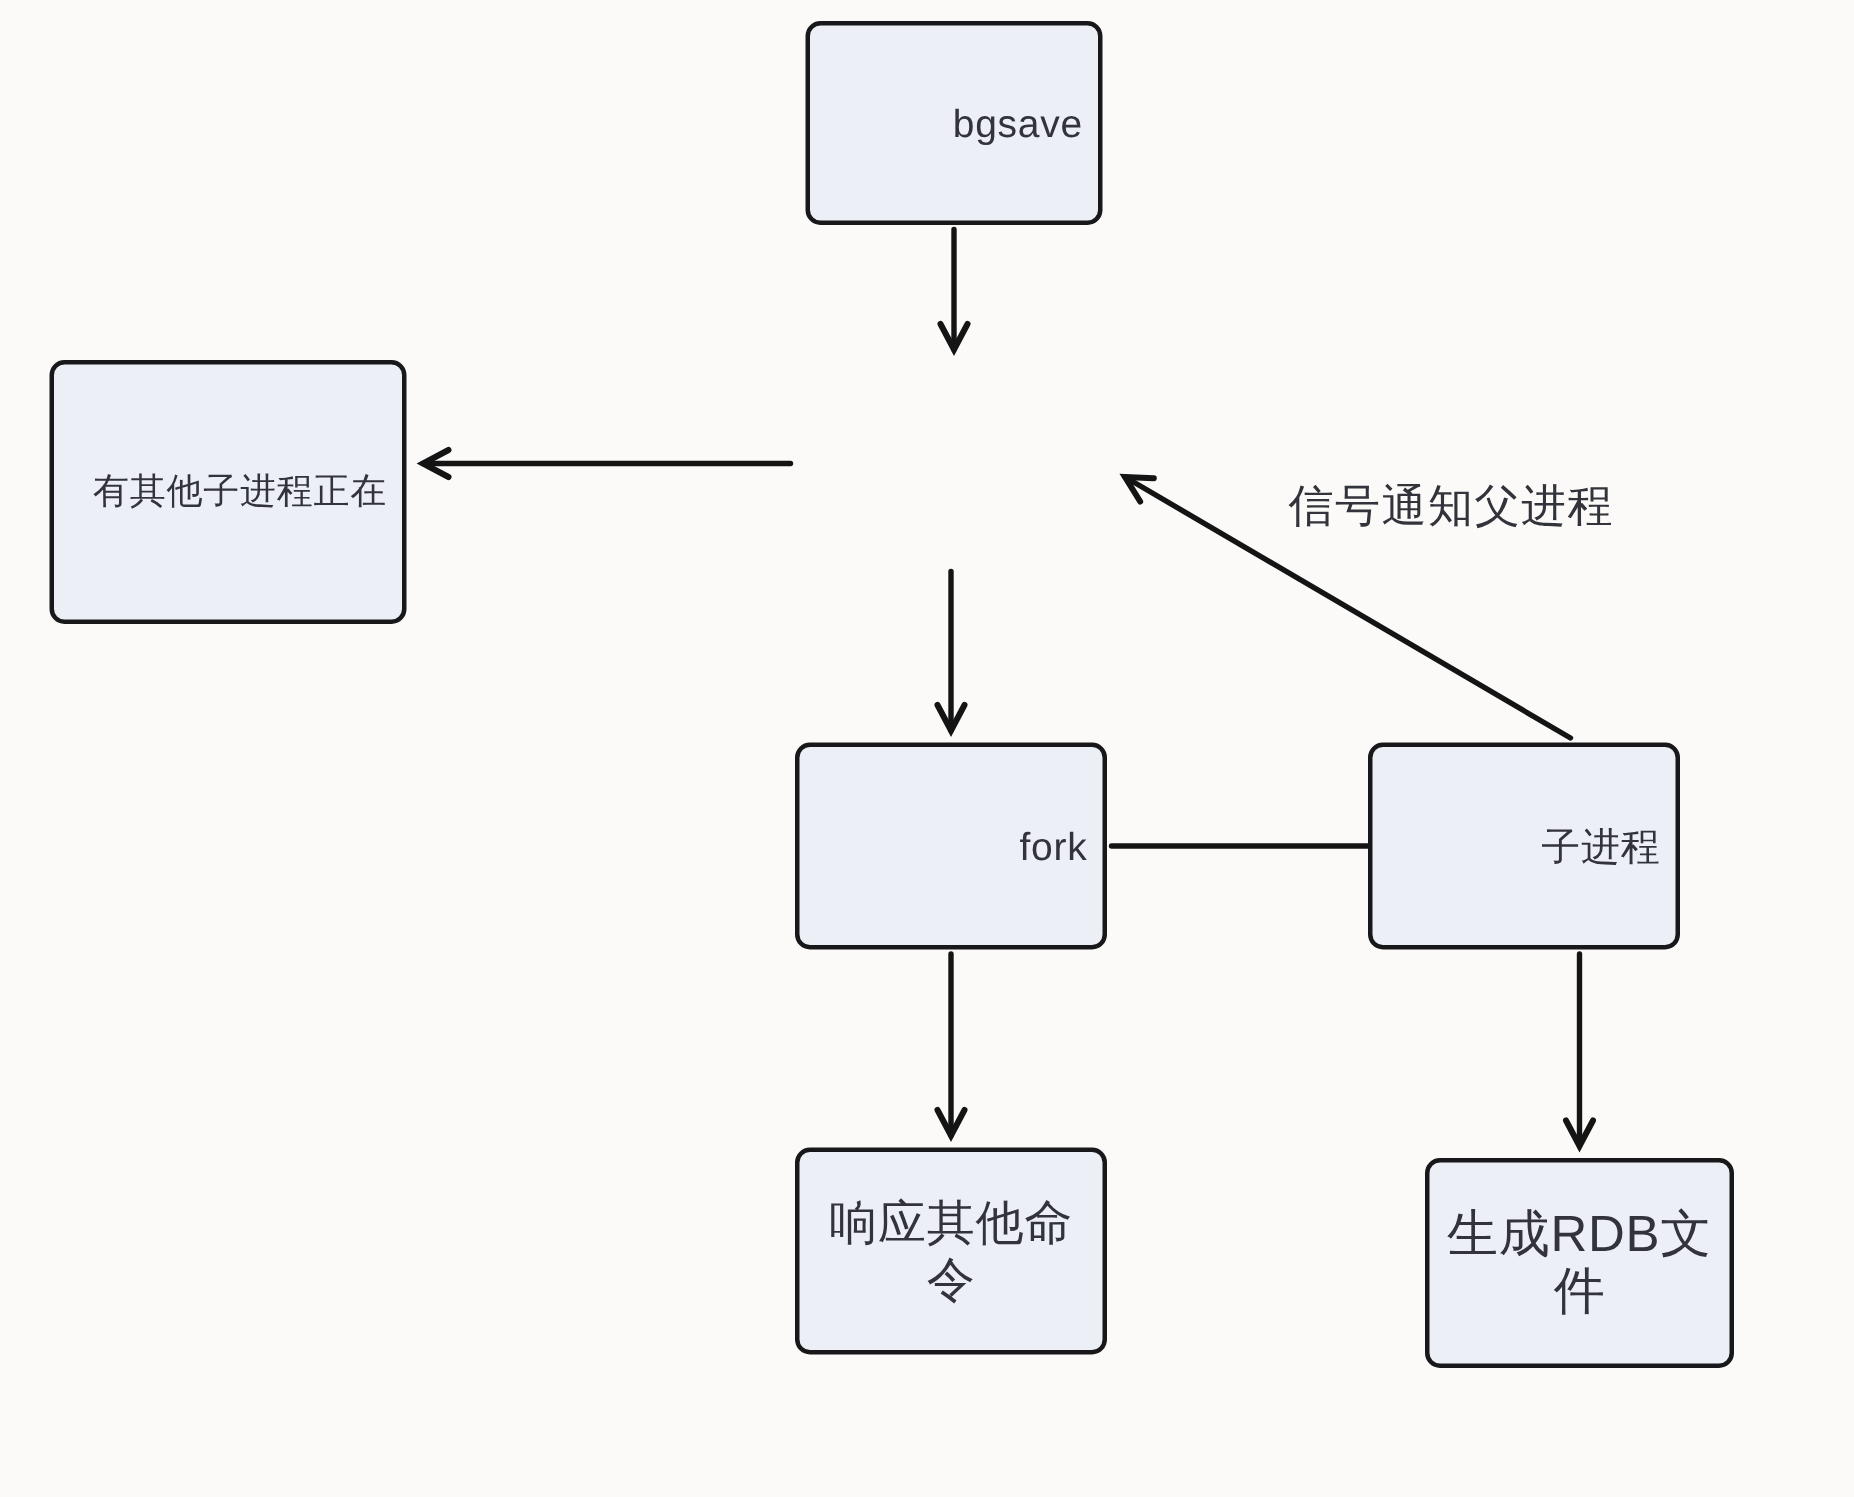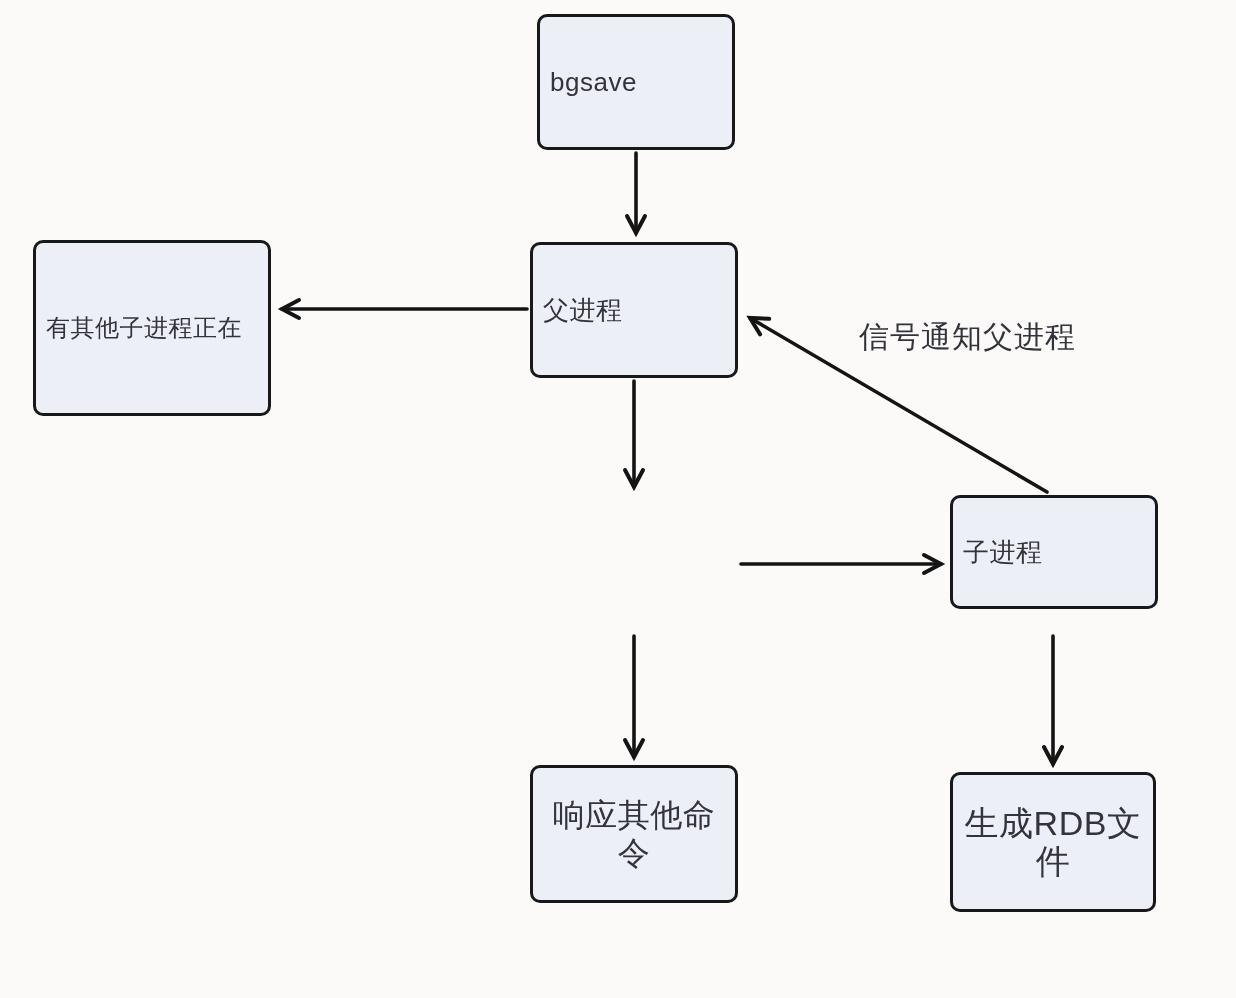--- a/index.html
+++ b/index.html
@@ -44,21 +44,21 @@
     stroke-linecap: round;
     stroke-linejoin: miter;
   }
   .node {
     position: absolute;
     background: var(--node-fill);
     border: 3.5px solid var(--node-border);
     border-radius: 10px;
     display: flex;
     flex-direction: column;
-    align-items: flex-start;
+    align-items: flex-end;
     justify-content: center;
     text-align: center;
     font-size: 26px;
     line-height: 38px;
     letter-spacing: 0.5px;
     padding: 4px 10px;
   }
   .node .line { display: block; }
   .edge-label {
     position: absolute;
@@ -89,26 +89,26 @@
   </svg>
 
   <div class="node" style="left:537px; top:14px; width:198px; height:136px;">
     <span>bgsave</span>
   </div>
 
   <div class="node" style="left:33px; top:240px; width:238px; height:176px; font-size:24px;">
     <span class="line">有其他子进程正在</span>
   </div>
 
-  <div class="node" style="left:530px; top:242px; width:208px; height:136px;">
-    <span>父进程</span>
+
+  <div class="node" style="left:530px; top:495px; width:208px; height:138px;">
+    <span>fork</span>
   </div>
 
-
-  <div class="node" style="left:950px; top:495px; width:208px; height:114px;">
+  <div class="node" style="left:912px; top:495px; width:208px; height:138px;">
     <span>子进程</span>
   </div>
 
   <div class="node" style="left:530px; top:765px; width:208px; height:138px; font-size:32px;">
     <span>响应其他命令</span>
   </div>
 
   <div class="node" style="left:950px; top:772px; width:206px; height:140px; font-size:34px;">
     <span>生成RDB文件</span>
   </div>

